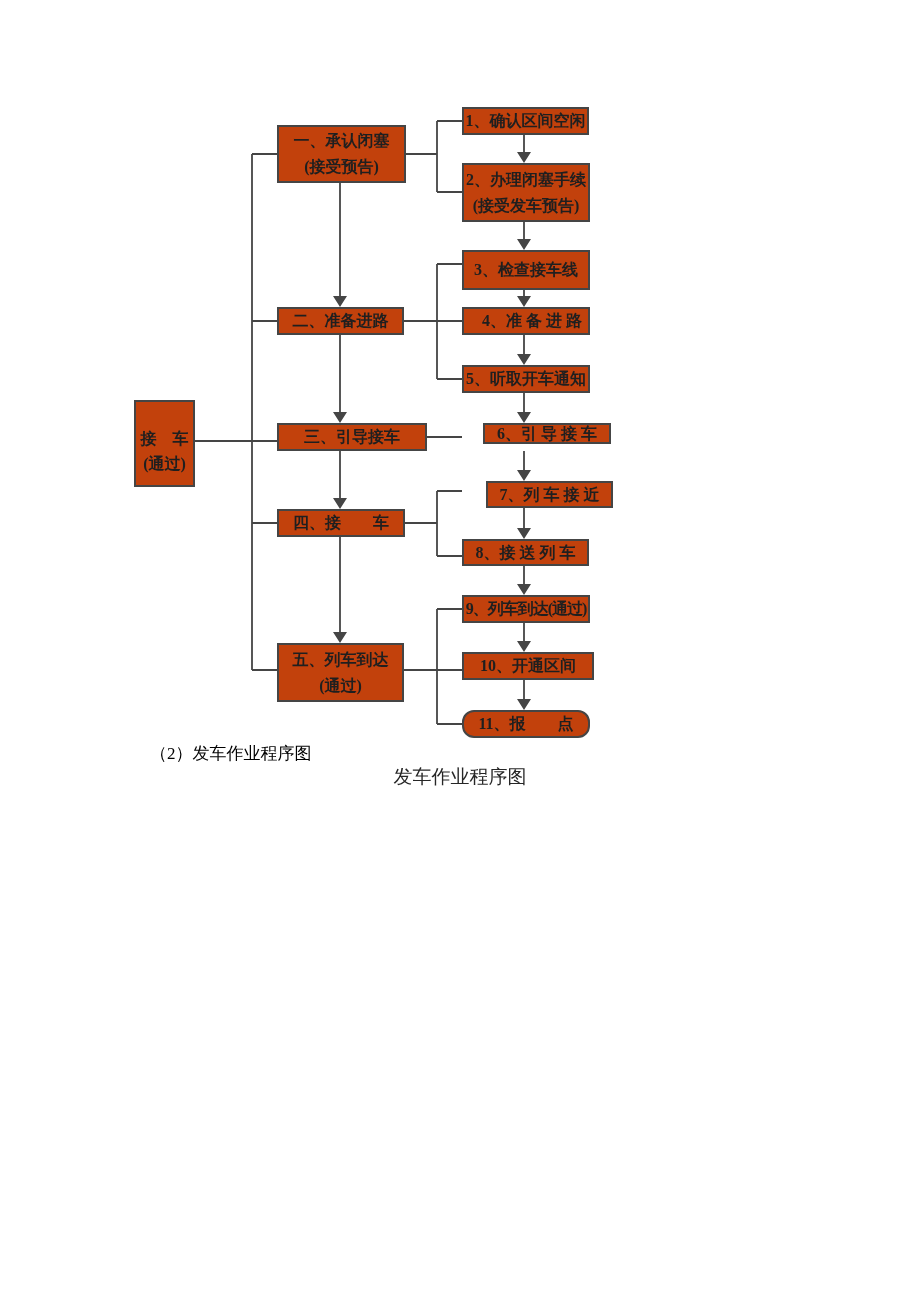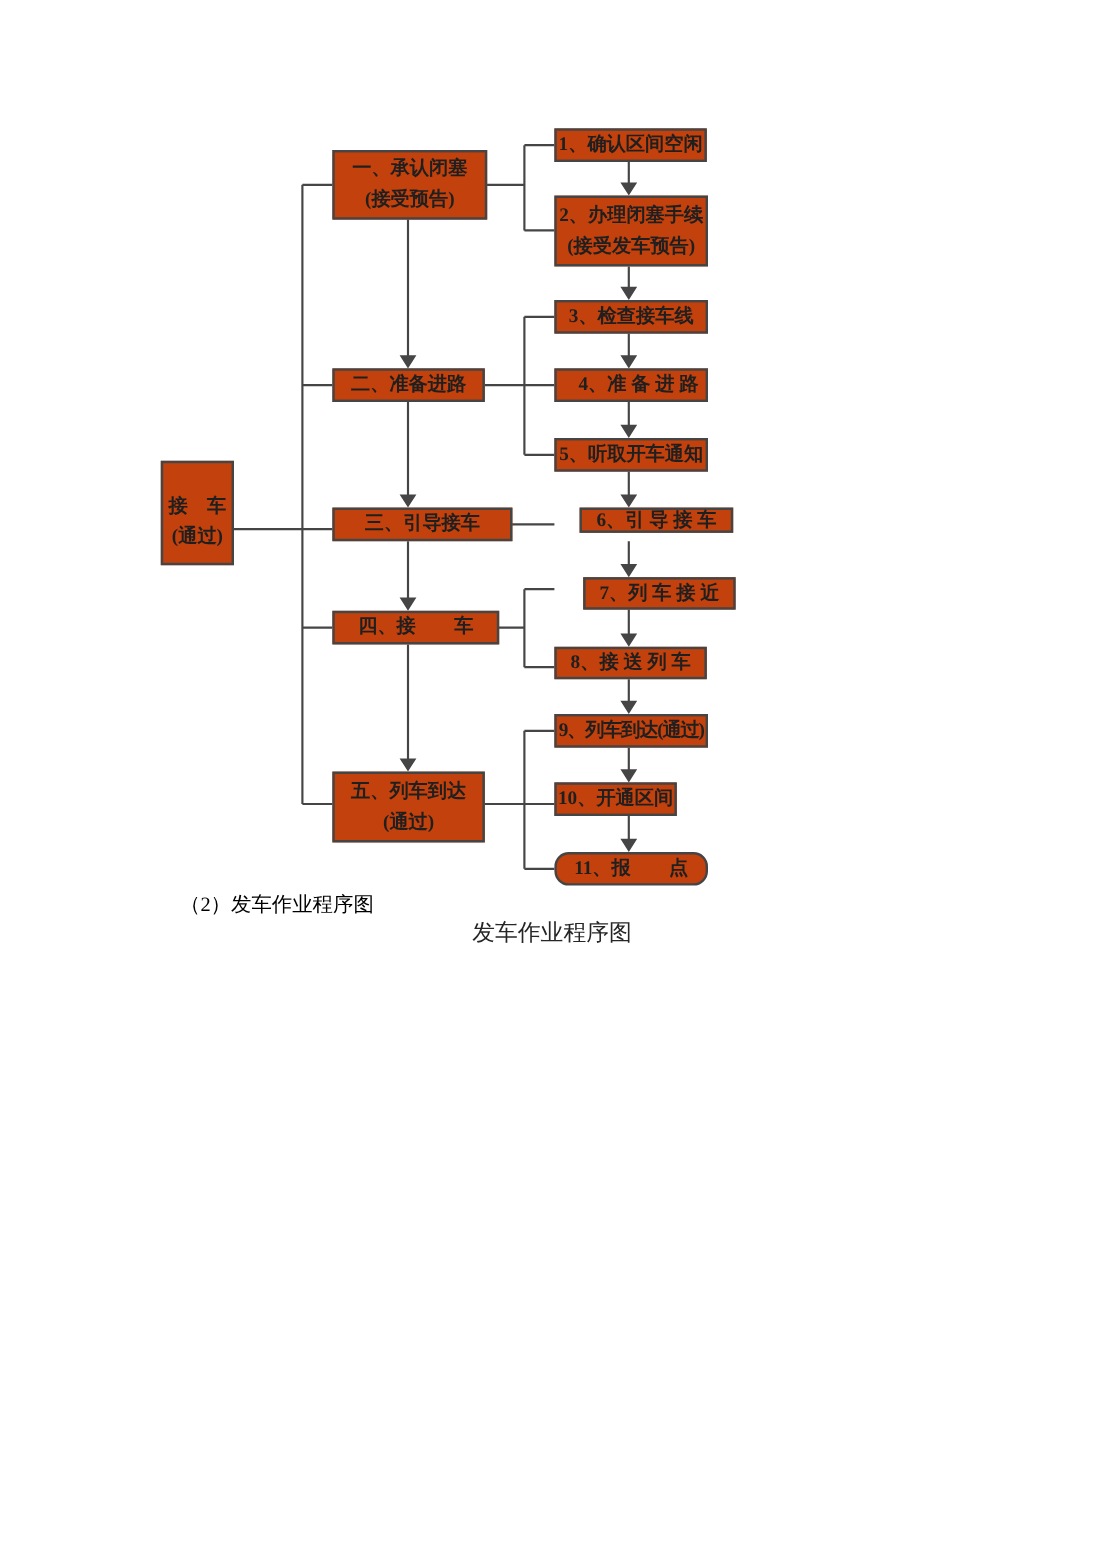--- a/index.html
+++ b/index.html
@@ -30,21 +30,21 @@
     line-height: 26px;
     text-align: center;
     white-space: nowrap;
     display: flex;
     flex-direction: column;
     align-items: center;
     justify-content: center;
   }
   .box .line { display: block; }
   .box.tight { letter-spacing: -1px; }
-  .box.leftbox { padding-top: 14px; line-height: 25px; }
+  .box.leftbox { padding-top: 14px; line-height: 25px; margin-top: 16px; }
   .caption-item {
     position: absolute;
     left: 150px;
     top: 742px;
     font-size: 17px;
     color: #000000;
     white-space: nowrap;
   }
   .caption-title {
     position: absolute;
@@ -127,57 +127,57 @@
   <div class="box" style="left:277px; top:125px; width:129px; height:58px;">
     <span class="line">一、承认闭塞</span>
     <span class="line">(接受预告)</span>
   </div>
   <div class="box" style="left:277px; top:307px; width:127px; height:28px;">
     <span class="line">二、准备进路</span>
   </div>
   <div class="box" style="left:277px; top:423px; width:150px; height:28px;">
     <span class="line">三、引导接车</span>
   </div>
-  <div class="box" style="left:277px; top:509px; width:139px; height:28px;">
+  <div class="box" style="left:277px; top:509px; width:128px; height:28px;">
     <span class="line">四、接　　车</span>
   </div>
   <div class="box" style="left:277px; top:643px; width:127px; height:59px;">
     <span class="line">五、列车到达</span>
     <span class="line">(通过)</span>
   </div>
 
   <div class="box" style="left:462px; top:107px; width:127px; height:28px;">
     <span class="line">1、确认区间空闲</span>
   </div>
   <div class="box" style="left:462px; top:163px; width:128px; height:59px;">
     <span class="line">2、办理闭塞手续</span>
     <span class="line">(接受发车预告)</span>
   </div>
-  <div class="box" style="left:462px; top:250px; width:128px; height:28px;">
+  <div class="box" style="left:462px; top:250px; width:128px; height:40px;">
     <span class="line">3、检查接车线</span>
   </div>
   <div class="box" style="left:462px; top:307px; width:128px; height:28px;padding-left:12px;">
     <span class="line">4、准 备 进 路</span>
   </div>
   <div class="box" style="left:462px; top:365px; width:128px; height:28px;">
     <span class="line">5、听取开车通知</span>
   </div>
   <div class="box" style="left:483px; top:423px; width:128px; height:21px;">
     <span class="line">6、引 导 接 车</span>
   </div>
   <div class="box" style="left:462px; top:481px; width:127px; height:27px;margin-left:24px;">
     <span class="line">7、列 车 接 近</span>
   </div>
   <div class="box" style="left:462px; top:539px; width:127px; height:27px;">
     <span class="line">8、接 送 列 车</span>
   </div>
   <div class="box tight" style="left:462px; top:595px; width:128px; height:28px;">
     <span class="line">9、列车到达(通过)</span>
   </div>
-  <div class="box" style="left:462px; top:652px; width:102px; height:28px;">
+  <div class="box" style="left:462px; top:652px; width:132px; height:28px;">
     <span class="line">10、开通区间</span>
   </div>
   <div class="box" style="left:462px; top:710px; width:128px; height:28px;border-radius:12px;">
     <span class="line">11、报　　点</span>
   </div>
 
   <div class="caption-item">（2）发车作业程序图</div>
   <div class="caption-title">发车作业程序图</div>
 
 </div>

